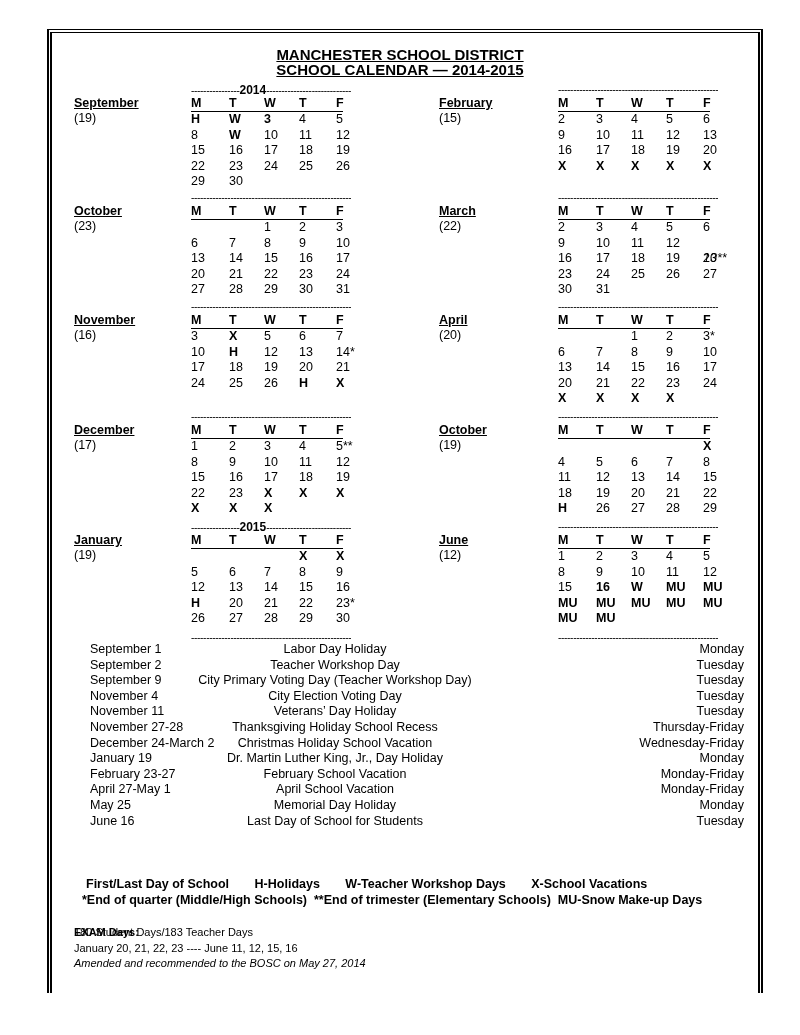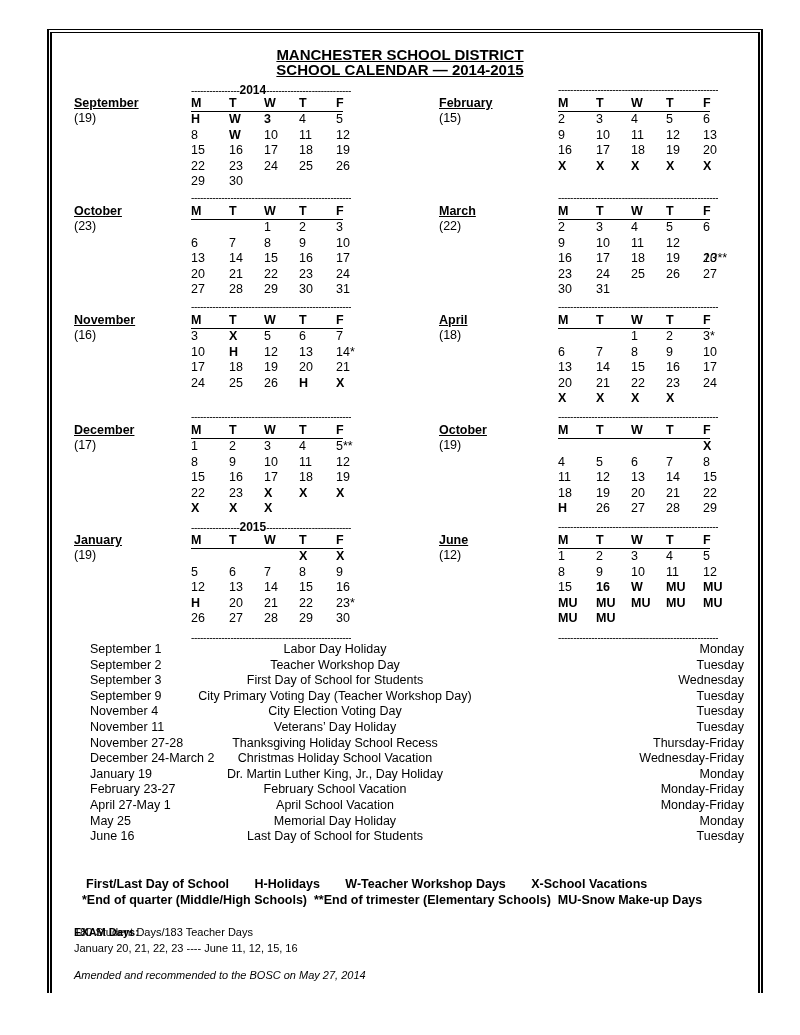--- a/index.html
+++ b/index.html
@@ -262,21 +262,21 @@
       <div class="cell" style="left: 108px; top: 47px;">19</div>
       <div class="cell" style="left: 145px; top: 47px;">20</div>
       <div class="cell" style="left: 0px; top: 62.5px;">23</div>
       <div class="cell" style="left: 38px; top: 62.5px;">24</div>
       <div class="cell" style="left: 73px; top: 62.5px;">25</div>
       <div class="cell" style="left: 108px; top: 62.5px;">26</div>
       <div class="cell" style="left: 145px; top: 62.5px;">27</div>
       <div class="cell" style="left: 0px; top: 78px;">30</div>
       <div class="cell" style="left: 38px; top: 78px;">31</div>
     </div>
-    <div class="month-label" style="left: 439px; top: 313px;"><span class="name">April</span><span>(18)</span></div>
+    <div class="month-label" style="left: 439px; top: 313px;"><span class="name">April</span><span>(20)</span></div>
     <div class="grid" style="left: 558px; top: 313px;">
       <div class="dash" style="top: -11px;">------------------------------------------------------------</div>
       <div class="hdr">
         <span style="left: 0px;">M</span>
         <span style="left: 38px;">T</span>
         <span style="left: 73px;">W</span>
         <span style="left: 108px;">T</span>
         <span style="left: 145px;">F</span>
       </div>
       <div class="cell" style="left: 73px; top: 16px;">1</div>
@@ -380,25 +380,20 @@
       <span class="d">September 1</span>
       <span class="e">Labor Day Holiday</span>
       <span class="w">Monday</span>
     </div>
     <div class="ev">
       <span class="d">September 2</span>
       <span class="e">Teacher Workshop Day</span>
       <span class="w">Tuesday</span>
     </div>
     <div class="ev">
-      <span class="d">September 3</span>
-      <span class="e">First Day of School for Students</span>
-      <span class="w">Wednesday</span>
-    </div>
-    <div class="ev">
       <span class="d">September 9</span>
       <span class="e">City Primary Voting Day (Teacher Workshop Day)</span>
       <span class="w">Tuesday</span>
     </div>
     <div class="ev">
       <span class="d">November 4</span>
       <span class="e">City Election Voting Day</span>
       <span class="w">Tuesday</span>
     </div>
     <div class="ev">
@@ -454,13 +449,13 @@
 </div>
 <div class="legend2">
   <span>*End of quarter (Middle/High Schools)</span>&nbsp;
   <span>**End of trimester (Elementary Schools)</span>&nbsp;
   <span>MU-Snow Make-up Days</span>
 </div>
 
 <div class="small" style="top:925px;">180 Student Days/183 Teacher Days</div>
 <div class="small" style="top:925px; font-weight:bold;">EXAM Days:</div>
 <div class="small" style="top:941px;">January 20, 21, 22, 23  ----   June 11, 12, 15, 16</div>
-<div class="small" style="top:956px; font-style:italic;margin-top:12px;">Amended and recommended to the BOSC on May 27, 2014</div>
+<div class="small" style="top:956px; font-style:italic;">Amended and recommended to the BOSC on May 27, 2014</div>
 
 </body></html>

